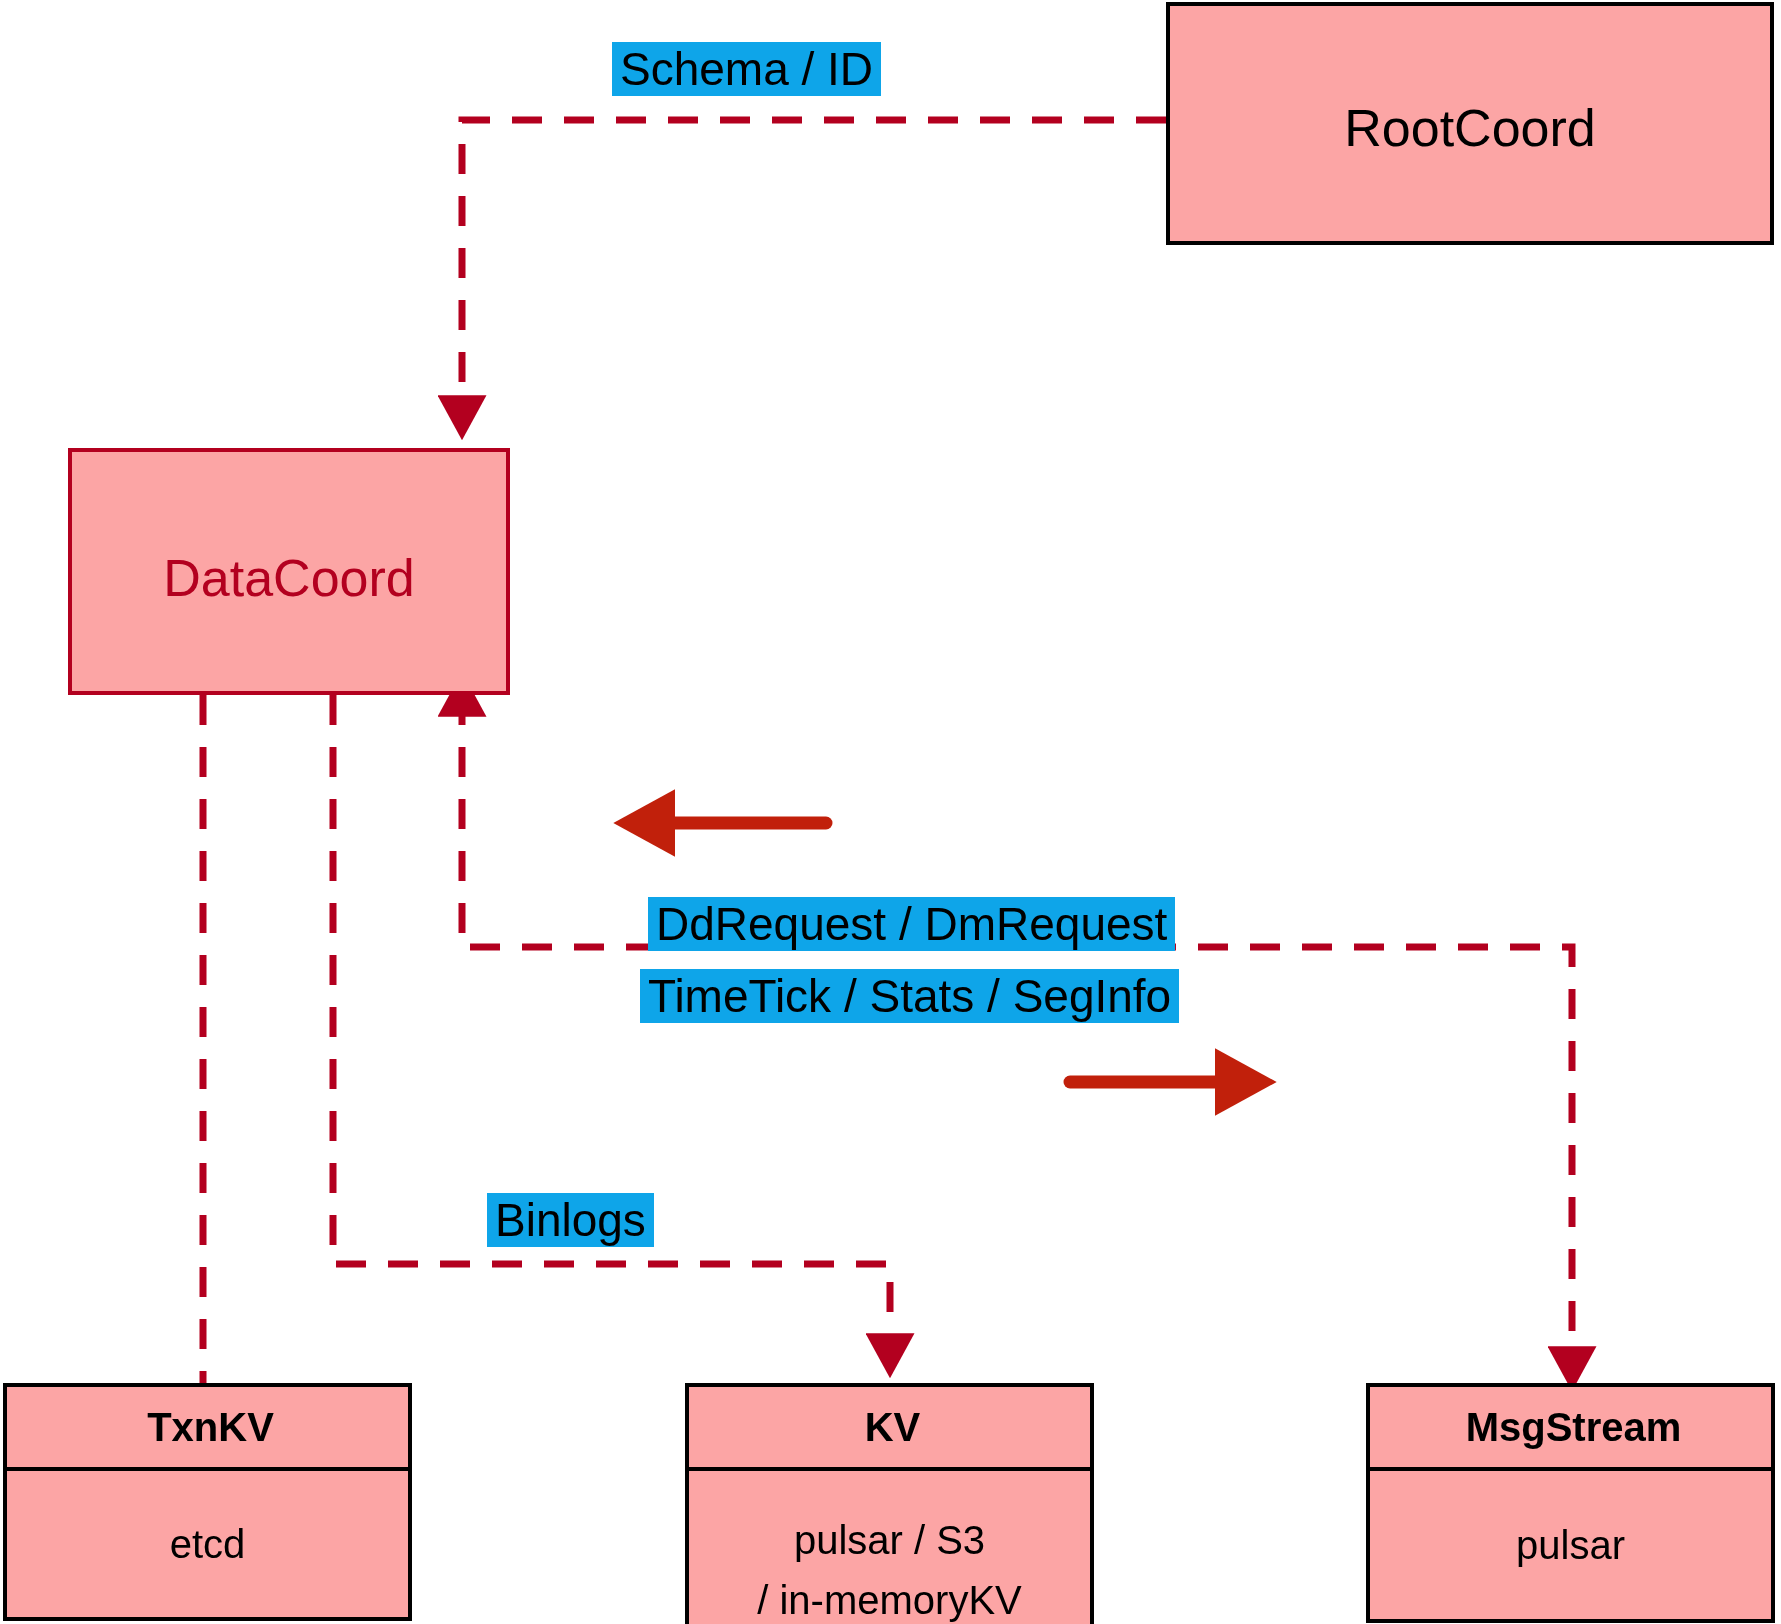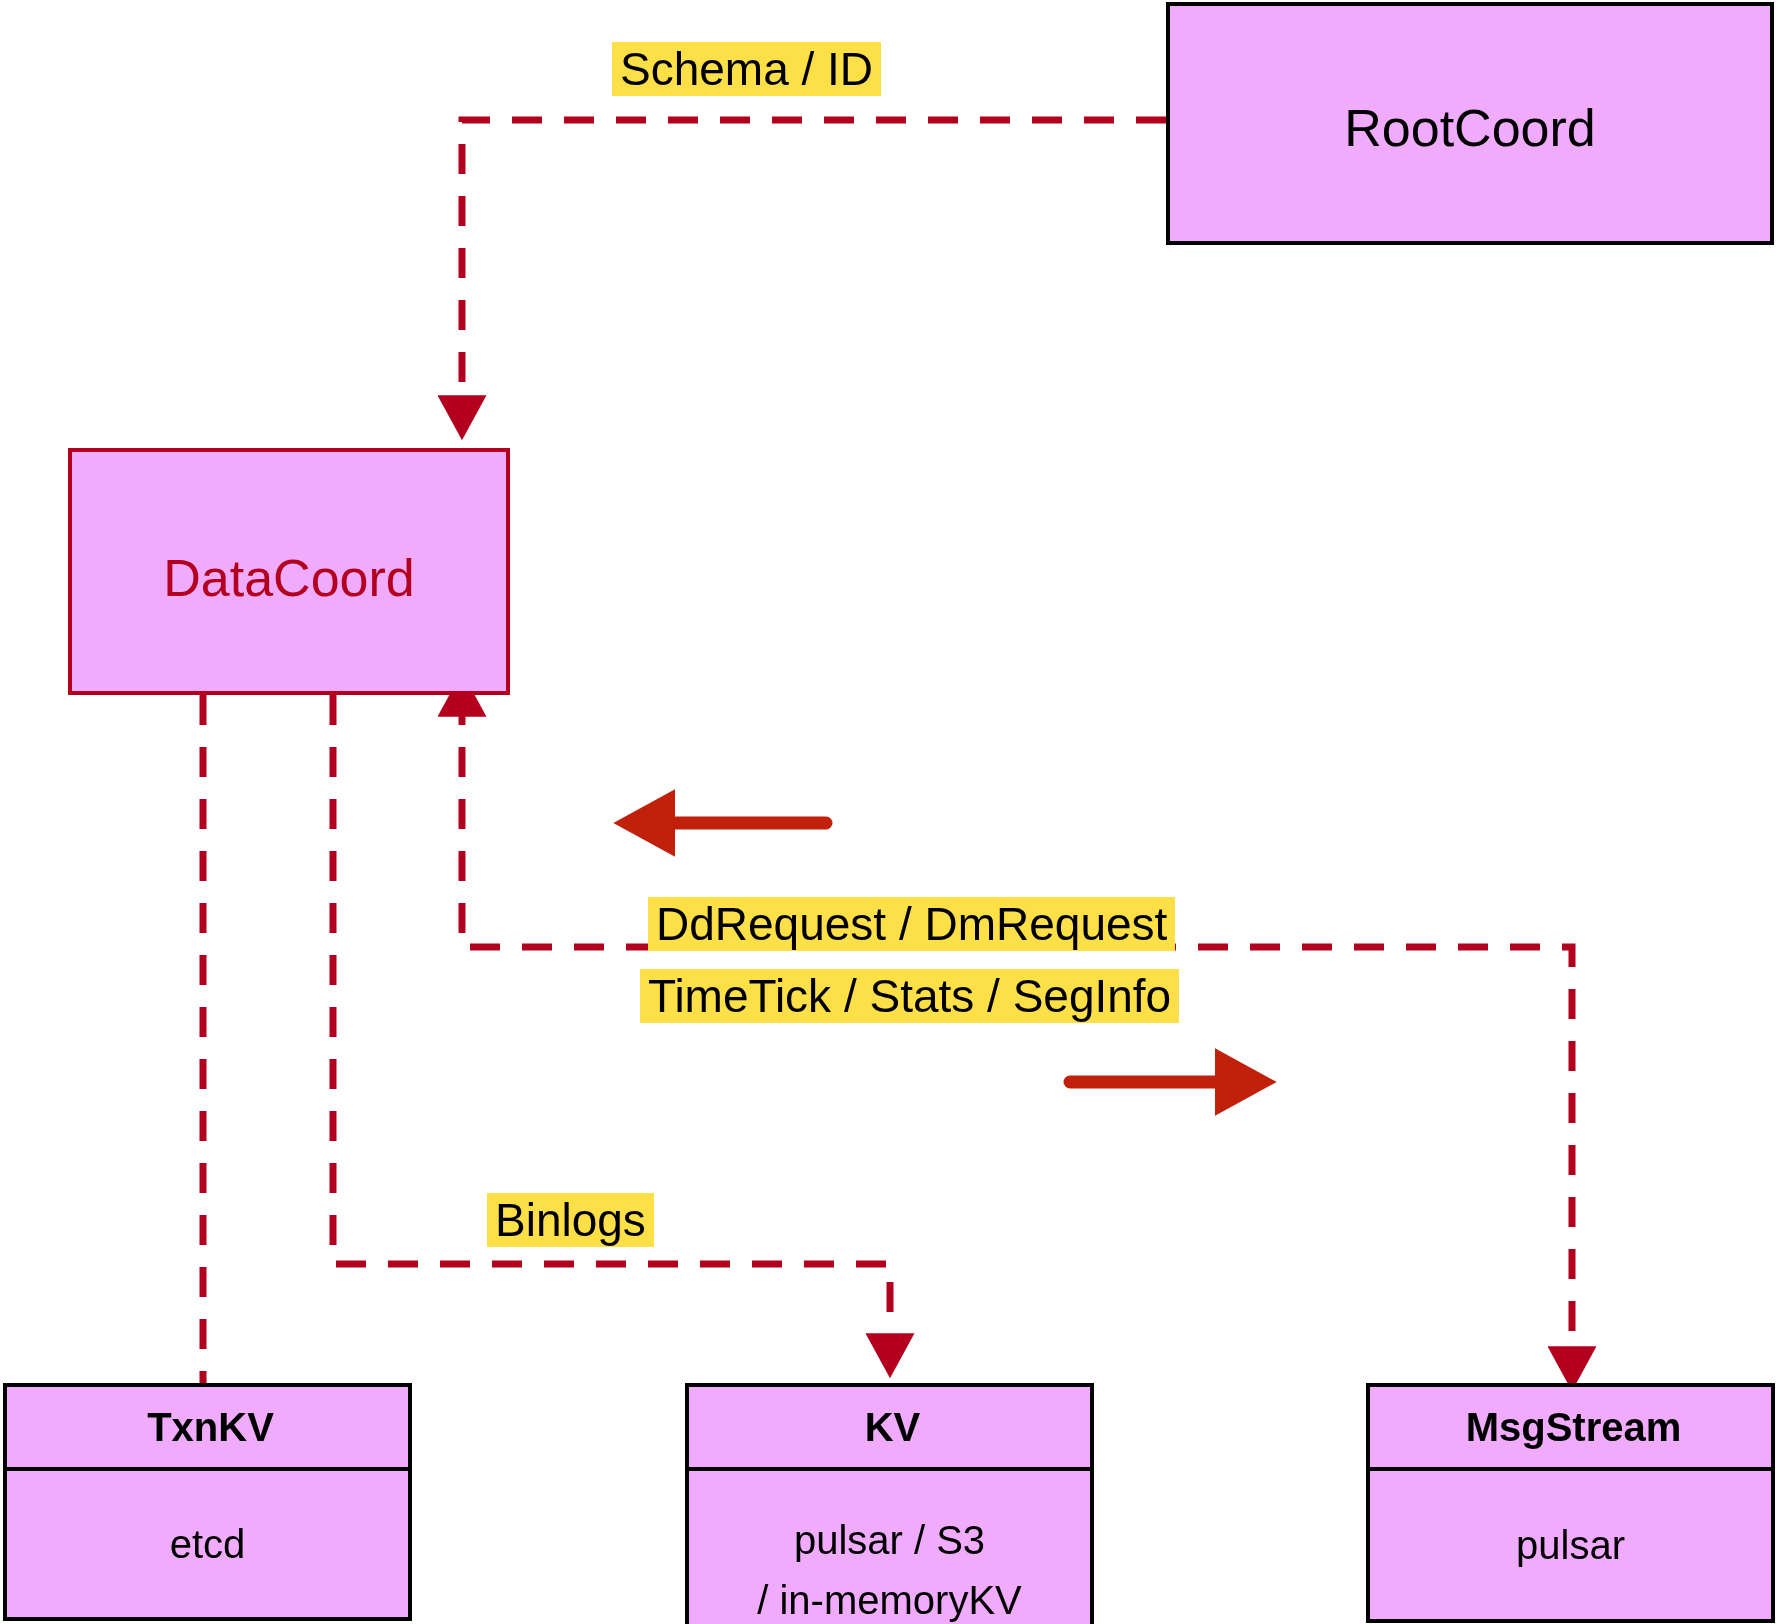--- a/index.html
+++ b/index.html
@@ -18,21 +18,21 @@
   #svg-layer {
     position: absolute;
     left: 0;
     top: 0;
     width: 1781px;
     height: 1624px;
   }
   .node-box {
     position: absolute;
     box-sizing: border-box;
-    background: #f0abfc;
+    background: #fca5a5;
   }
   .box-black {
     border: 4px solid #000000;
   }
   .box-red {
     border: 4px solid #b3001f;
   }
   .node-title-center {
     position: absolute;
     left: 0;
@@ -79,21 +79,21 @@
     font-size: 40px;
     color: #000000;
     line-height: 1.5;
     white-space: nowrap;
   }
   .edge-label {
     position: absolute;
     font-size: 46px;
     color: #000000;
     white-space: nowrap;
-    background: #fde047;
+    background: #0ea5e9;
     padding: 0 8px;
   }
 </style>
 </head>
 <body>
 
 <div id="canvas">
 
   <svg id="svg-layer" viewBox="0 0 1781 1624" xmlns="http://www.w3.org/2000/svg">
     <defs>

